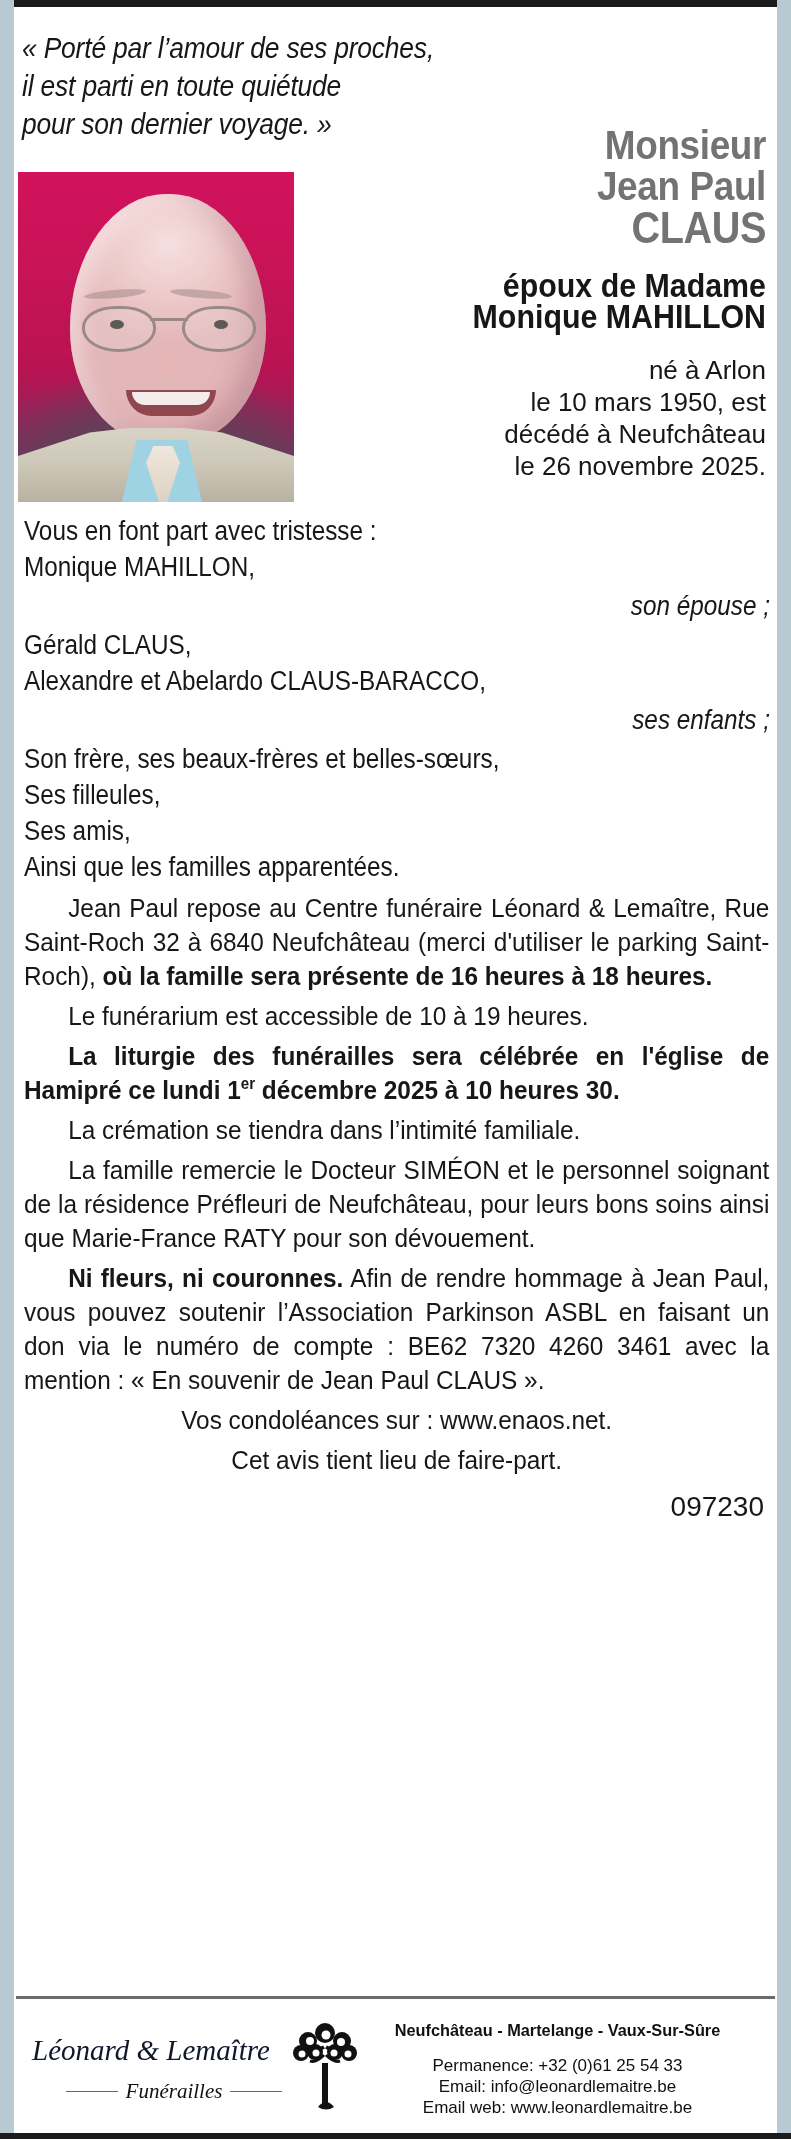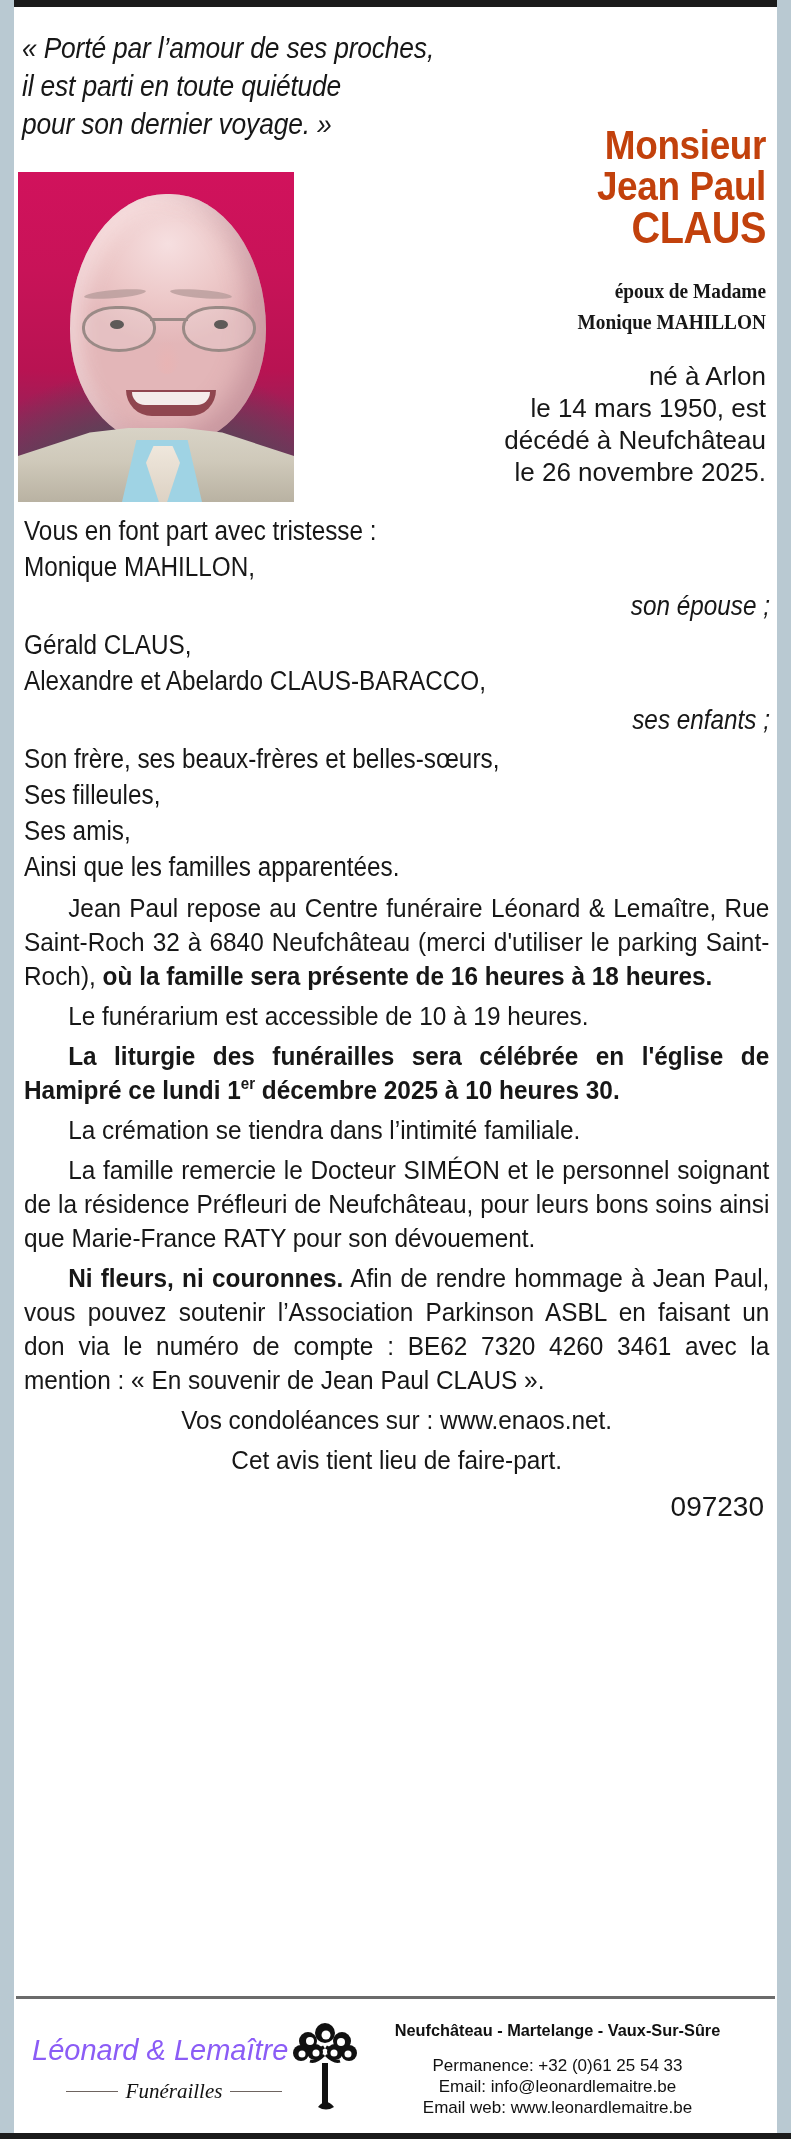--- a/index.html
+++ b/index.html
@@ -193,33 +193,33 @@
   .hdr {
     position: absolute;
     left: 296px;
     top: 118px;
     width: 456px;
     text-align: right;
   }
   .name-block {
     font-family: "Liberation Sans", sans-serif;
     font-weight: 700;
-    color: #c2410c;
+    color: #737373;
     line-height: 41px;
     font-size: 41px;
     letter-spacing: -0.4px;
   }
   .name-block .ln { display: block; transform: scaleX(0.90); transform-origin: right center; }
   .name-block .surname { font-size: 44px; }
 
   .spouse {
-    margin-top: 28px;
-    font-family: Liberation Serif, serif;
+    margin-top: 22px;
+    font-family: Liberation Sans, sans-serif;
     font-weight: 700;
-    font-size: 21px;
+    font-size: 33px;
     line-height: 31px;
     color: #171717;
   }
   .spouse .ln { display: block; transform: scaleX(0.92); transform-origin: right center; }
 
   .birth {
     margin-top: 22px;
     font-family: "Liberation Sans", sans-serif;
     font-weight: 400;
     font-size: 26px;
@@ -297,24 +297,24 @@
     height: 128px;
     display: flex;
     align-items: center;
   }
   .logo-col {
     width: 268px;
     padding-left: 18px;
     box-sizing: border-box;
   }
   .logo-name {
-    font-family: Liberation Sans, sans-serif;
+    font-family: Liberation Serif, serif;
     font-style: italic;
     font-size: 29px;
-    color: #8b5cf6;
+    color: #0f172a;
     white-space: nowrap;
   }
   .logo-sub {
     display: flex;
     align-items: center;
     gap: 8px;
     margin-top: 12px;
     padding-left: 34px;
   }
   .logo-sub .rule {
@@ -401,21 +401,21 @@
         <span class="ln">Monsieur</span>
         <span class="ln">Jean Paul</span>
         <span class="ln surname">CLAUS</span>
       </div>
       <div class="spouse">
         <span class="ln">époux de Madame</span>
         <span class="ln">Monique MAHILLON</span>
       </div>
       <div class="birth">
         <span class="ln">né à Arlon</span>
-        <span class="ln">le 14 mars 1950, est</span>
+        <span class="ln">le 10 mars 1950, est</span>
         <span class="ln">décédé à Neufchâteau</span>
         <span class="ln">le 26 novembre 2025.</span>
       </div>
     </div>
 
     <div class="body">
 
       <div class="fam-line">Vous en font part avec tristesse :</div>
 
       <div class="fam-line">Monique MAHILLON,</div>

